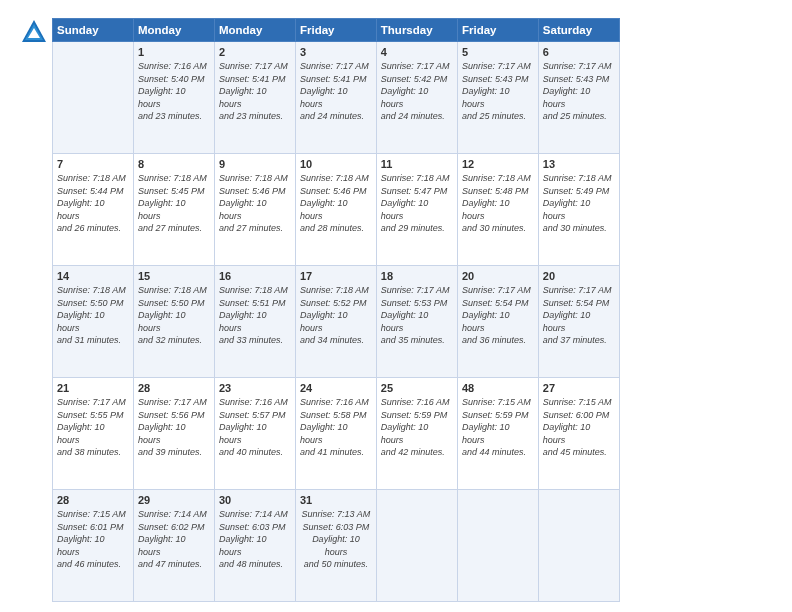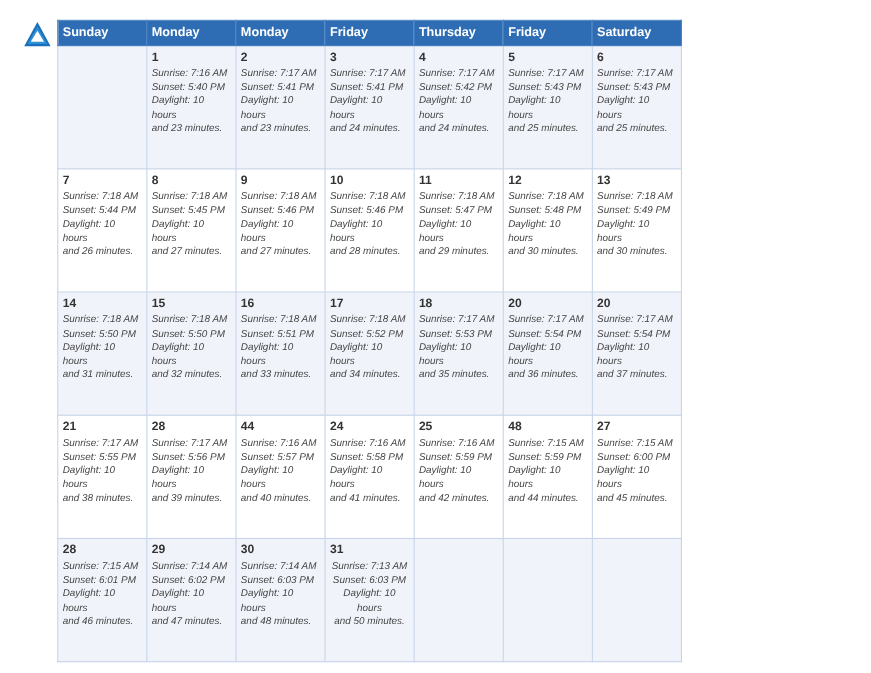--- a/index.html
+++ b/index.html
@@ -297,21 +297,21 @@
 and 38 minutes.</div>
           </td>
           <td>
             <span class="day-num">28</span>
             <div class="day-info" style="white-space: pre-line;">Sunrise: 7:17 AM
 Sunset: 5:56 PM
 Daylight: 10 hours
 and 39 minutes.</div>
           </td>
           <td>
-            <span class="day-num">44</span>
+            <span class="day-num">23</span>
             <div class="day-info" style="white-space: pre-line;">Sunrise: 7:16 AM
 Sunset: 5:57 PM
 Daylight: 10 hours
 and 40 minutes.</div>
           </td>
           <td>
             <span class="day-num">24</span>
             <div class="day-info" style="white-space: pre-line;">Sunrise: 7:16 AM
 Sunset: 5:58 PM
 Daylight: 10 hours

